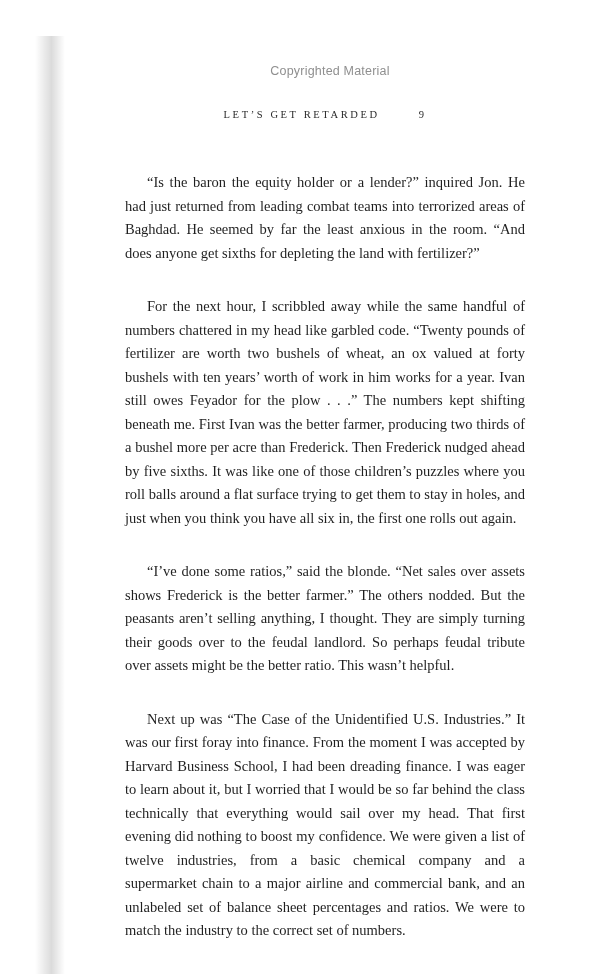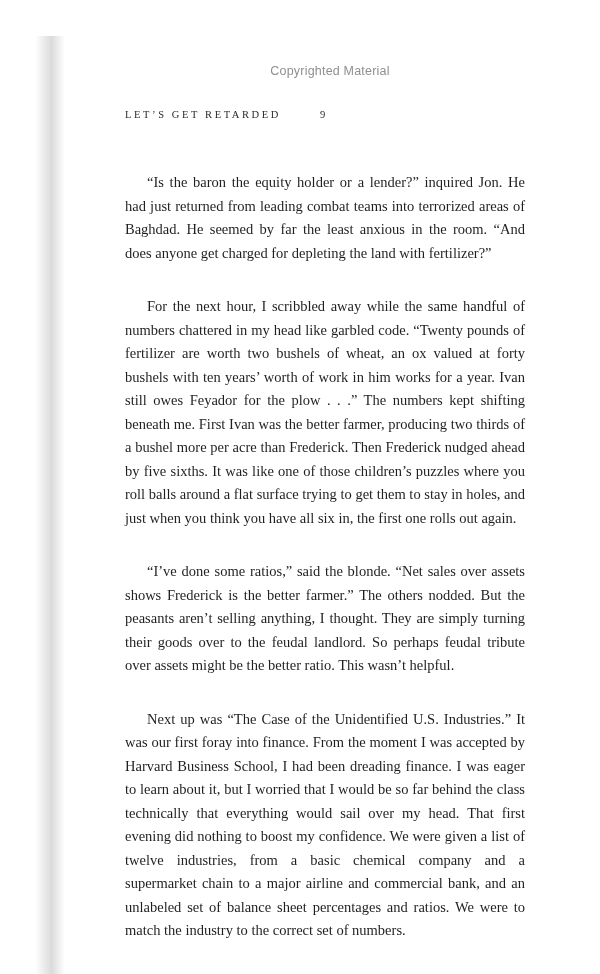--- a/index.html
+++ b/index.html
@@ -38,21 +38,21 @@
   }
   .edge-shadow.right {
     right: 5px;
     background: linear-gradient(to left, rgba(0,0,0,0.0), rgba(0,0,0,0.14) 55%, rgba(0,0,0,0.0));
   }
   .running-header {
     position: absolute;
     top: 64px;
     left: 65px;
     right: 77px;
-    text-align: left;
+    text-align: center;
     font-size: 10.5px;
     color: #2a2a2a;
   }
   .running-header .chapter-title {
     letter-spacing: 2.6px;
     text-transform: uppercase;
   }
   .running-header .page-number {
     margin-left: 9px;
     letter-spacing: 0.5px;
@@ -84,21 +84,21 @@
   <div class="edge-shadow left"></div>
   <div class="edge-shadow right"></div>
 
   <div class="notice top">Copyrighted Material</div>
 
   <div class="running-header">
     <span class="chapter-title">LET’S GET RETARDED</span><span class="page-number">9</span>
   </div>
 
   <div class="body-text">
-    <p>“Is the baron the equity holder or a lender?” inquired Jon. He had just returned from leading combat teams into terrorized areas of Baghdad. He seemed by far the least anxious in the room. “And does anyone get charged for depleting the land with fertilizer?”</p>
+    <p>“Is the baron the equity holder or a lender?” inquired Jon. He had just returned from leading combat teams into terrorized areas of Baghdad. He seemed by far the least anxious in the room. “And does anyone get sixths for depleting the land with fertilizer?”</p>
     <p>For the next hour, I scribbled away while the same handful of numbers chattered in my head like garbled code. “Twenty pounds of fertilizer are worth two bushels of wheat, an ox valued at forty bushels with ten years’ worth of work in him works for a year. Ivan still owes Feyador for the plow . . .” The numbers kept shifting beneath me. First Ivan was the better farmer, producing two thirds of a bushel more per acre than Frederick. Then Frederick nudged ahead by five sixths. It was like one of those children’s puzzles where you roll balls around a flat surface trying to get them to stay in holes, and just when you think you have all six in, the first one rolls out again.</p>
     <p>“I’ve done some ratios,” said the blonde. “Net sales over assets shows Frederick is the better farmer.” The others nodded. But the peasants aren’t selling anything, I thought. They are simply turning their goods over to the feudal landlord. So perhaps feudal tribute over assets might be the better ratio. This wasn’t helpful.</p>
     <p>Next up was “The Case of the Unidentified U.S. Industries.” It was our first foray into finance. From the moment I was accepted by Harvard Business School, I had been dreading finance. I was eager to learn about it, but I worried that I would be so far behind the class technically that everything would sail over my head. That first evening did nothing to boost my confidence. We were given a list of twelve industries, from a basic chemical company and a supermarket chain to a major airline and commercial bank, and an unlabeled set of balance sheet percentages and ratios. We were to match the industry to the correct set of numbers.</p>
   </div>
 
   <div class="notice bottom">Copyrighted Material</div>
 
 </div>
 
 </body></html>

